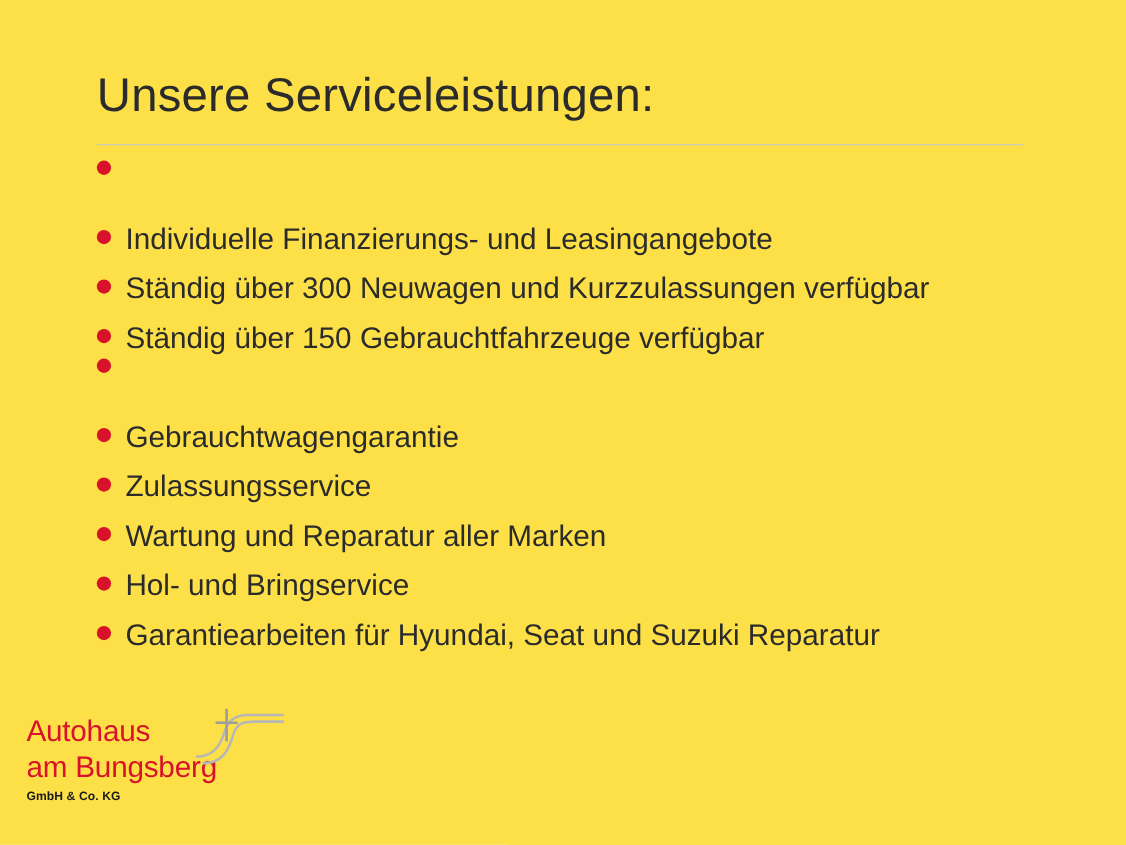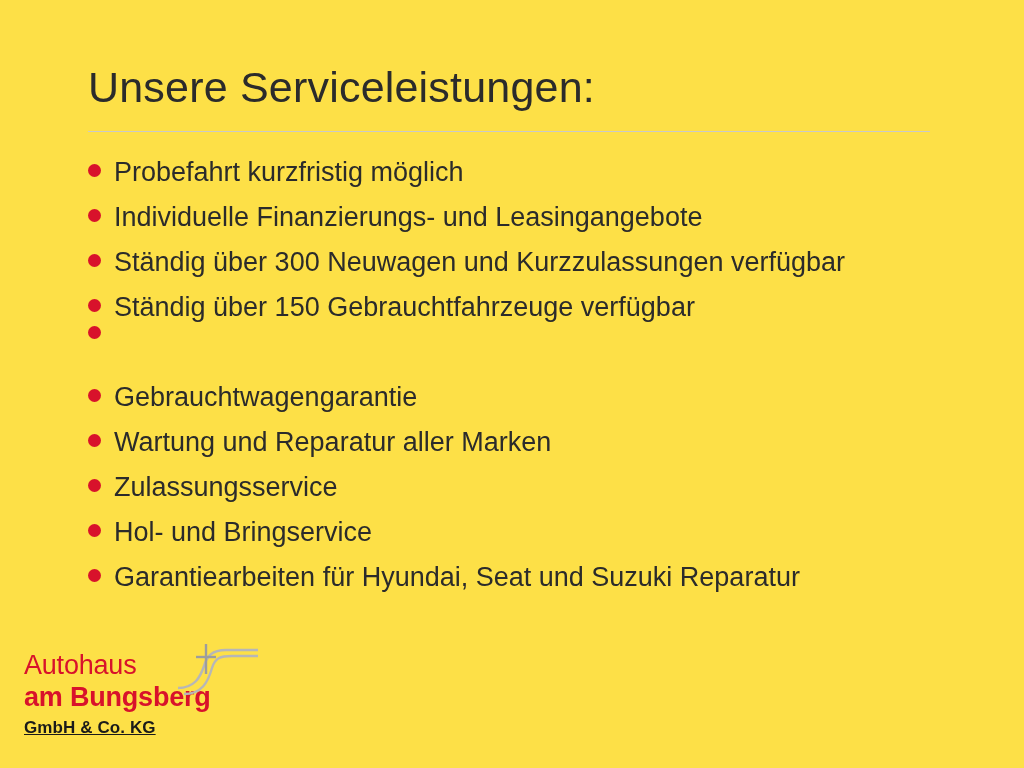--- a/index.html
+++ b/index.html
@@ -81,33 +81,32 @@
     font-size: 27px;
     font-weight: normal;
     color: #d8122b;
     letter-spacing: -0.2px;
   }
   .logo-line2 {
     position: absolute;
     left: 0;
     top: 32px;
     font-size: 27px;
-    font-weight: bold;
+    font-weight: normal;
     color: #d8122b;
     letter-spacing: -0.2px;
   }
   .logo-line3 {
     position: absolute;
     left: 0;
     top: 68px;
-    font-size: 17px;
+    font-size: 11px;
     font-weight: bold;
     color: #1a1a1a;
     letter-spacing: 0.1px;
-    text-decoration: underline;
   }
   .logo-mark {
     position: absolute;
     left: 150px;
     top: -6px;
     width: 90px;
     height: 56px;
   }
   .footer-strip {
     position: absolute;
@@ -122,21 +121,20 @@
 <body>
 
 <div class="slide">
 
   <div class="slide-title">Unsere Serviceleistungen:</div>
   <div class="title-rule"></div>
 
   <ul class="bullet-list">
     <li class="bullet-item">
       <span class="bullet-dot"></span>
-      <span class="bullet-text">Probefahrt kurzfristig möglich</span>
     </li>
     <li class="bullet-item">
       <span class="bullet-dot"></span>
       <span class="bullet-text">Individuelle Finanzierungs- und Leasingangebote</span>
     </li>
     <li class="bullet-item">
       <span class="bullet-dot"></span>
       <span class="bullet-text">Ständig über 300 Neuwagen und Kurzzulassungen verfügbar</span>
     </li>
     <li class="bullet-item">
@@ -145,25 +143,25 @@
     </li>
     <li class="bullet-item">
       <span class="bullet-dot"></span>
     </li>
     <li class="bullet-item">
       <span class="bullet-dot"></span>
       <span class="bullet-text">Gebrauchtwagengarantie</span>
     </li>
     <li class="bullet-item">
       <span class="bullet-dot"></span>
-      <span class="bullet-text">Wartung und Reparatur aller Marken</span>
+      <span class="bullet-text">Zulassungsservice</span>
     </li>
     <li class="bullet-item">
       <span class="bullet-dot"></span>
-      <span class="bullet-text">Zulassungsservice</span>
+      <span class="bullet-text">Wartung und Reparatur aller Marken</span>
     </li>
     <li class="bullet-item">
       <span class="bullet-dot"></span>
       <span class="bullet-text">Hol- und Bringservice</span>
     </li>
     <li class="bullet-item">
       <span class="bullet-dot"></span>
       <span class="bullet-text">Garantiearbeiten für Hyundai, Seat und Suzuki Reparatur</span>
     </li>
   </ul>

